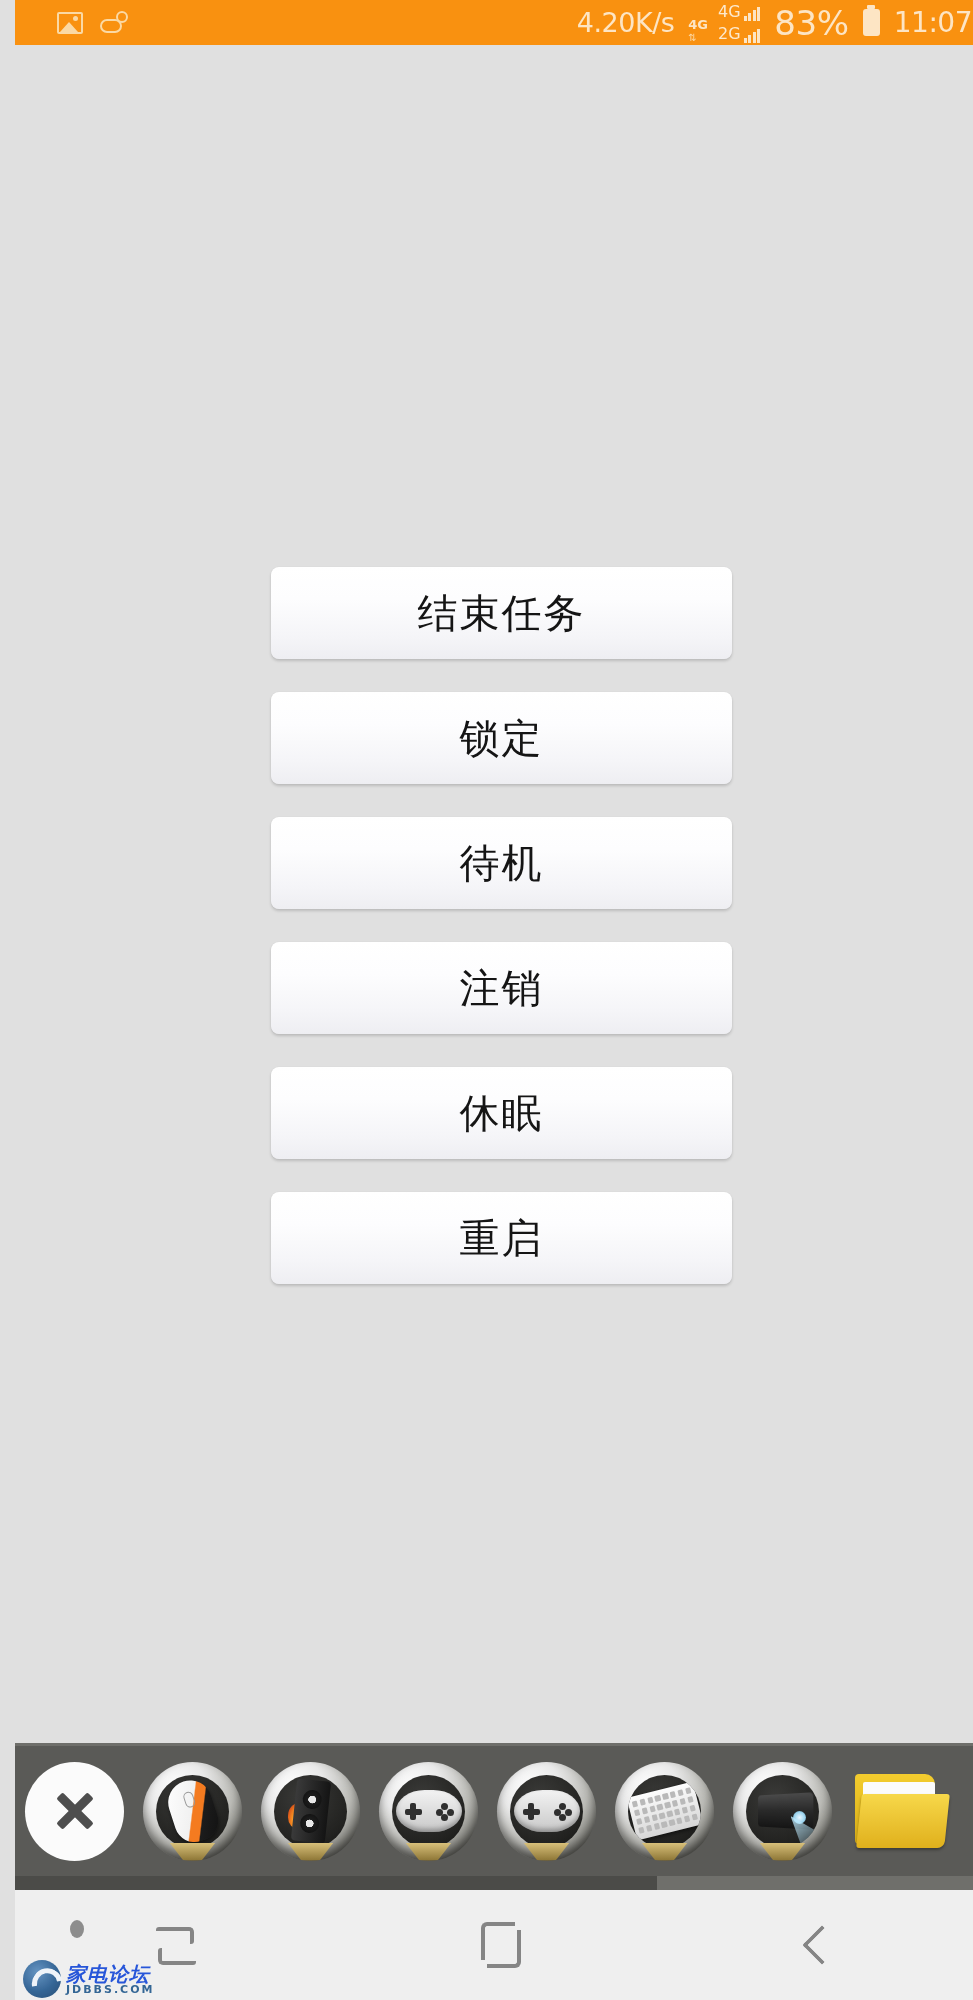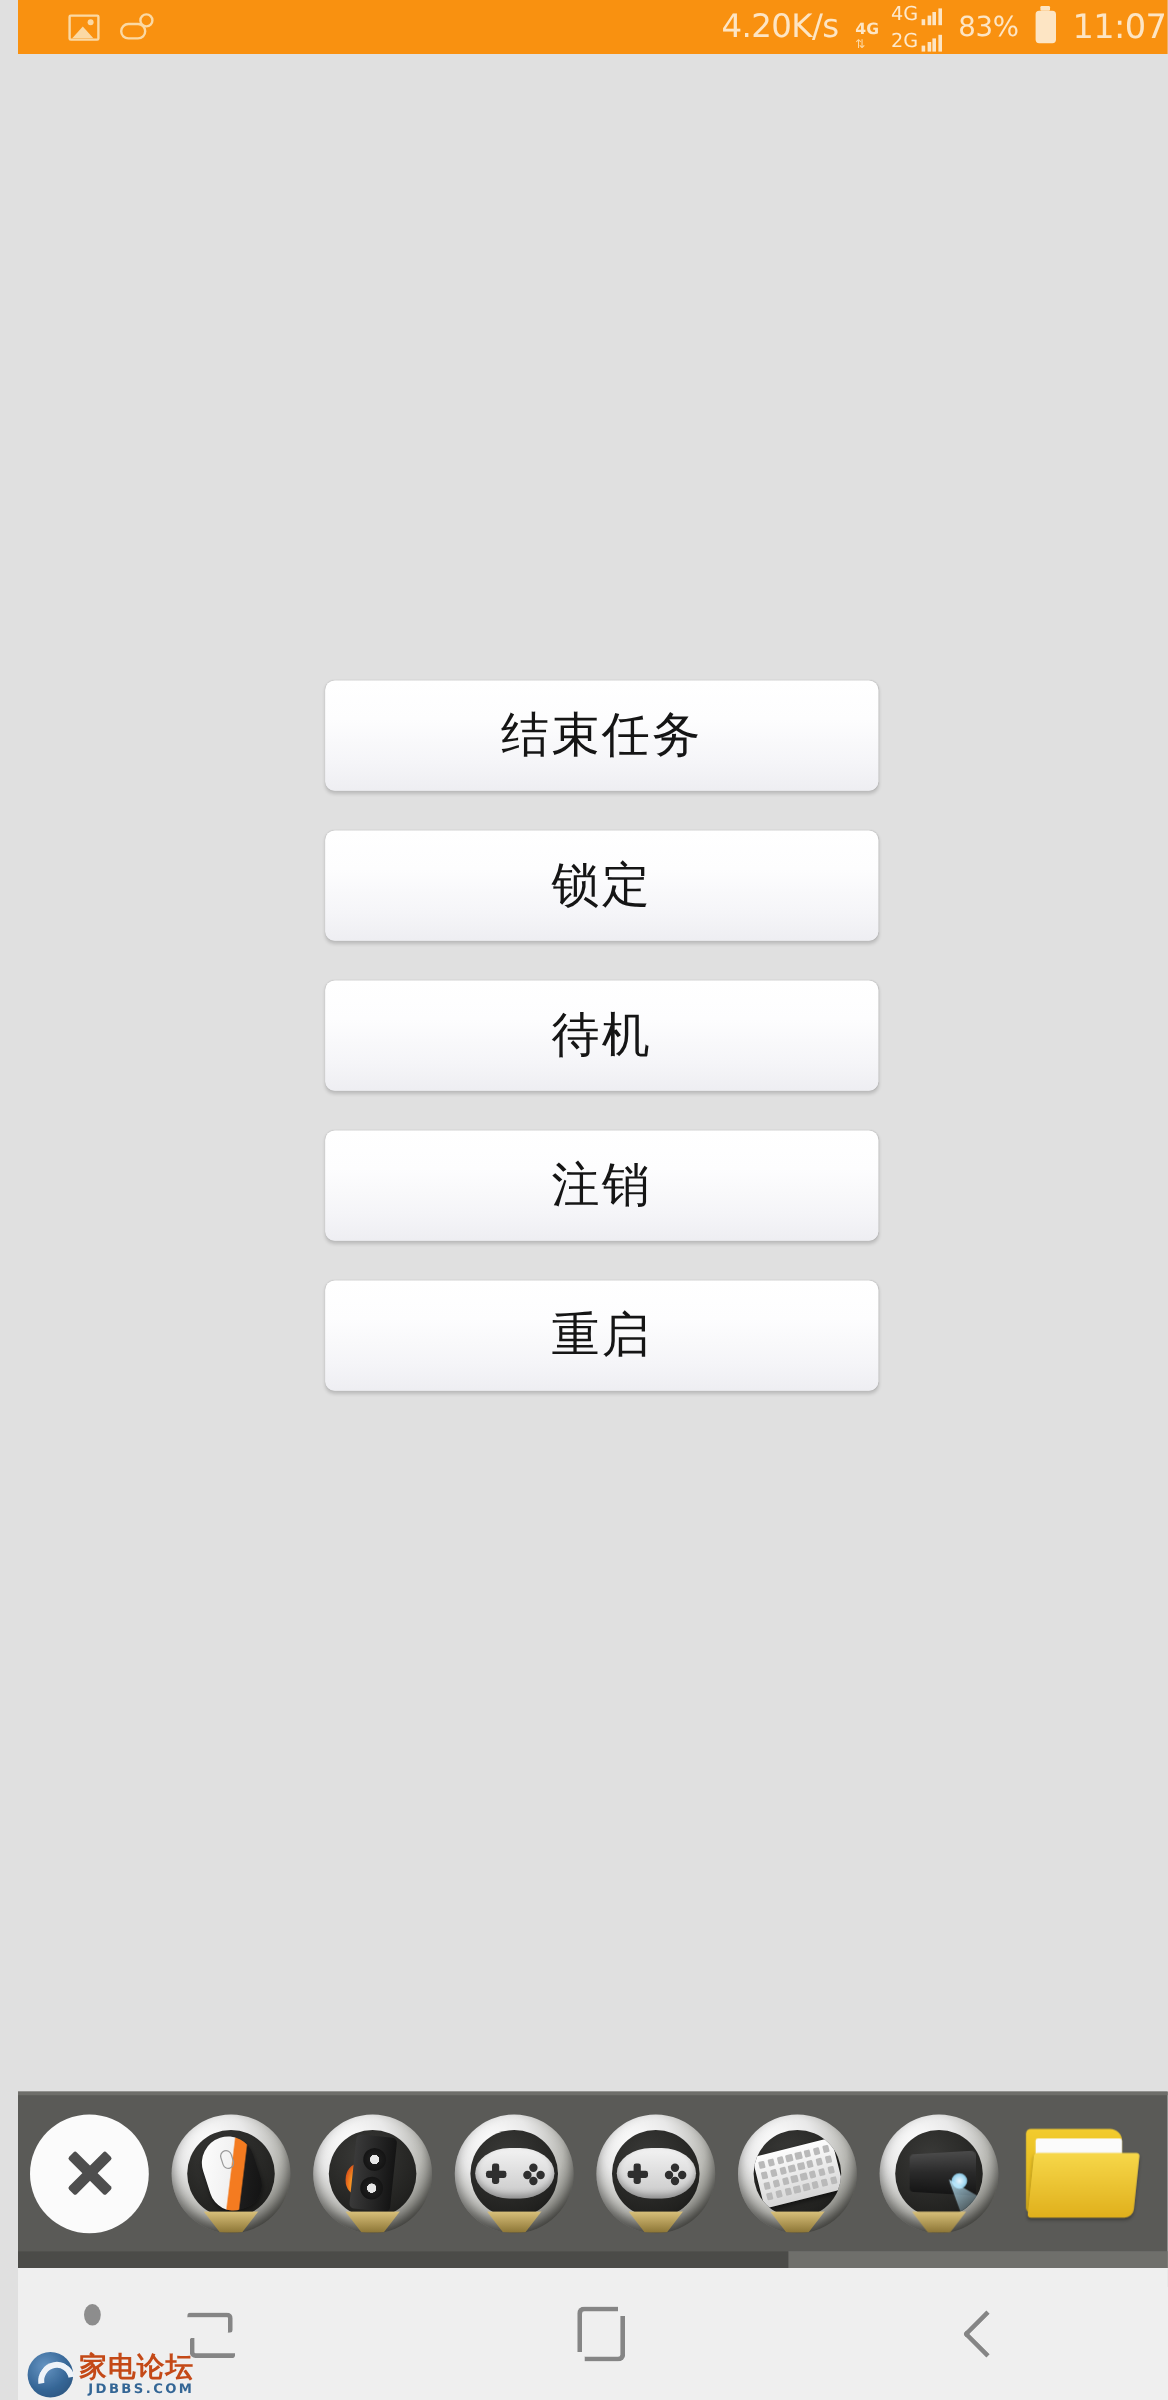--- a/index.html
+++ b/index.html
@@ -43,21 +43,21 @@
     align-items: center;
     gap: 14px;
   }
   .sb-speed {
     font-size: 27px;
     letter-spacing: -0.5px;
     color: #fde5c4;
     font-weight: 400;
   }
   .sb-battery-text {
-    font-size: 23px;
+    font-size: 34px;
     color: #fde5c4;
     letter-spacing: -0.3px;
   }
   .sb-time {
     font-size: 28px;
     color: #fde5c4;
     letter-spacing: -0.5px;
   }
   .icon-photo {
     width: 26px; height: 22px;
@@ -564,24 +564,25 @@
     border-right-color: transparent;
     border-bottom-color: transparent;
     transform: rotate(35deg);
   }
   #watermark .wm-text {
     display: flex;
     flex-direction: column;
     line-height: 1;
   }
   #watermark .wm-cn {
-    font-size: 23px;
+    font-size: 20px;
     font-weight: bold;
-    color: #c2410c;
+    color: #1d4ed8;
     letter-spacing: 1px;
+    font-style: italic;
   }
   #watermark .wm-en {
     font-size: 11px;
     font-weight: bold;
     color: #2a5f91;
     letter-spacing: 2px;
     text-align: right;
   }
   #nav-dot {
     position: absolute;
@@ -654,20 +655,23 @@
       </button>
 
       <button class="cmd-button">
         <span class="label">待机</span>
       </button>
 
       <button class="cmd-button">
         <span class="label">注销</span>
       </button>
 
+      <button class="cmd-button">
+        <span class="label">休眠</span>
+      </button>
 
       <button class="cmd-button">
         <span class="label">重启</span>
       </button>
 
 
     </div>
   </div>
 
   <div id="dock-wrap">

